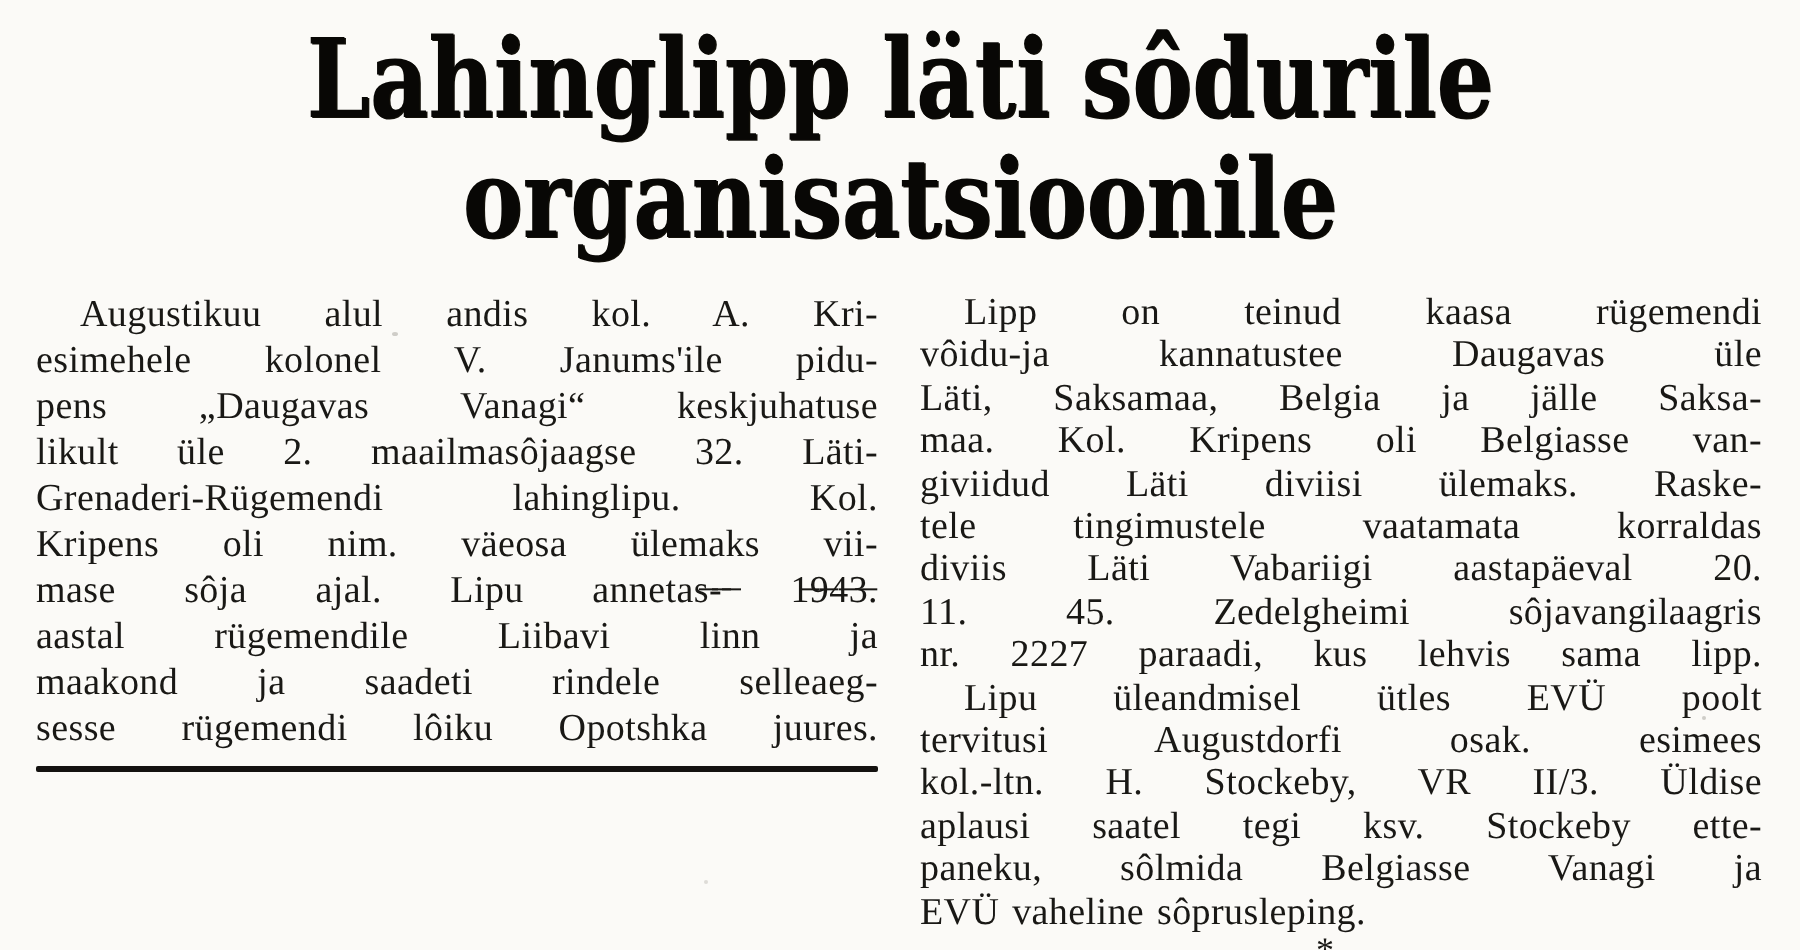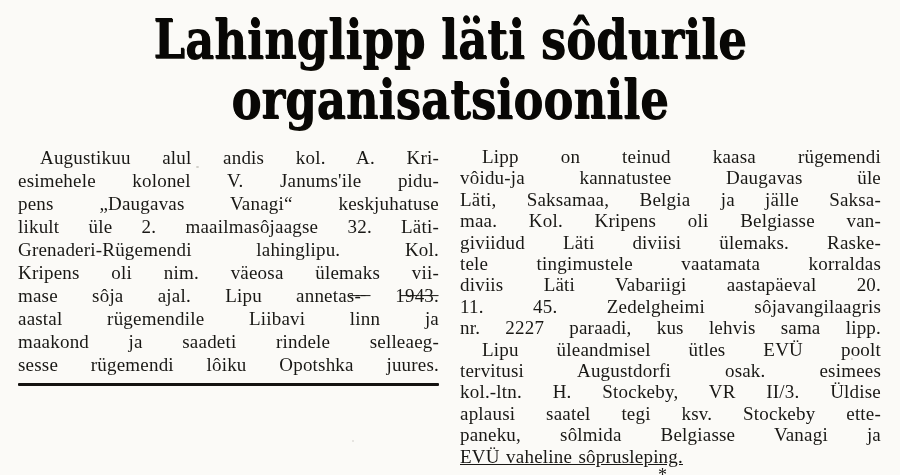--- a/index.html
+++ b/index.html
@@ -60,21 +60,21 @@
     letter-spacing: 0.2px;
     word-spacing: 1.5px;
     text-align: justify;
     text-align-last: justify;
     white-space: normal;
     color: #191815;
   }
   .col-left  .line { line-height: 23px;   }
   .col-right .line { line-height: 21.4px; }
   .indent { text-indent: 22px; }
-  .end    { text-align-last: left; text-decoration: underline; }
+  .end    { text-align-last: left; }
 
   .rule {
     margin-top: 7px;
     height: 3px;
     width: 100%;
     background: #141210;
     border-radius: 1px;
   }
 
   .footnote {

